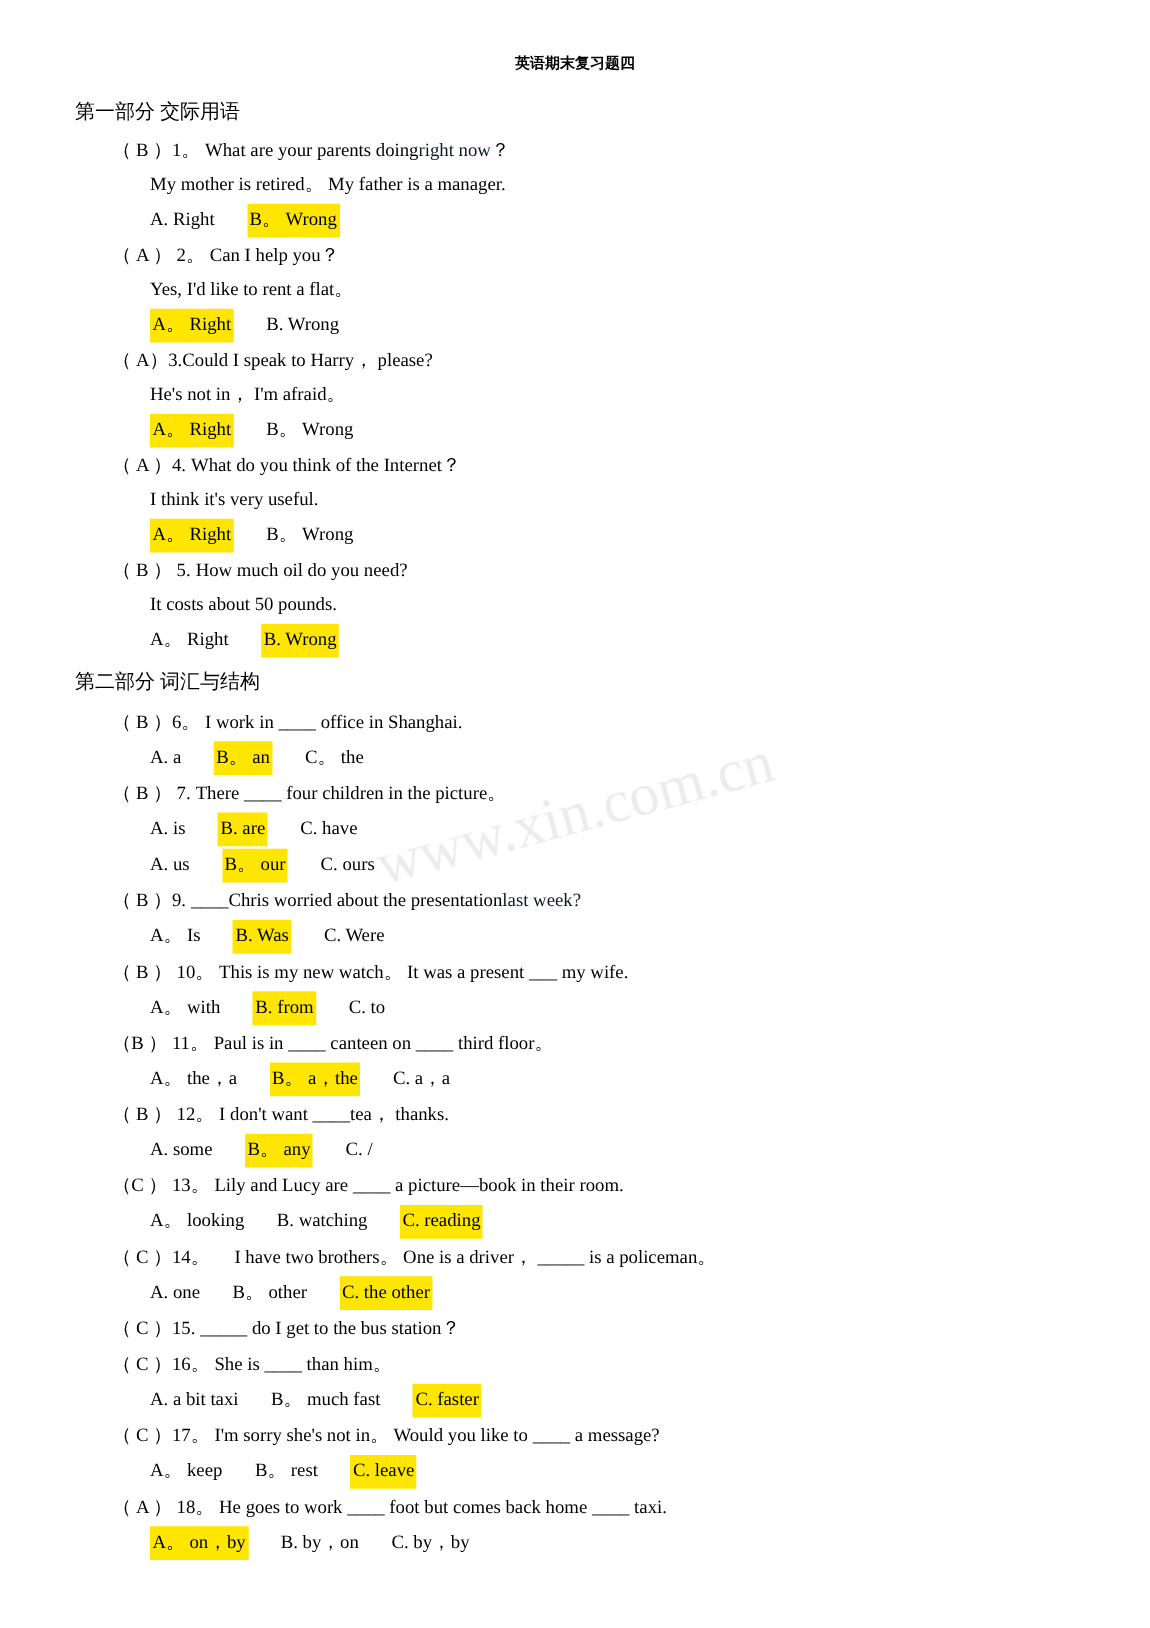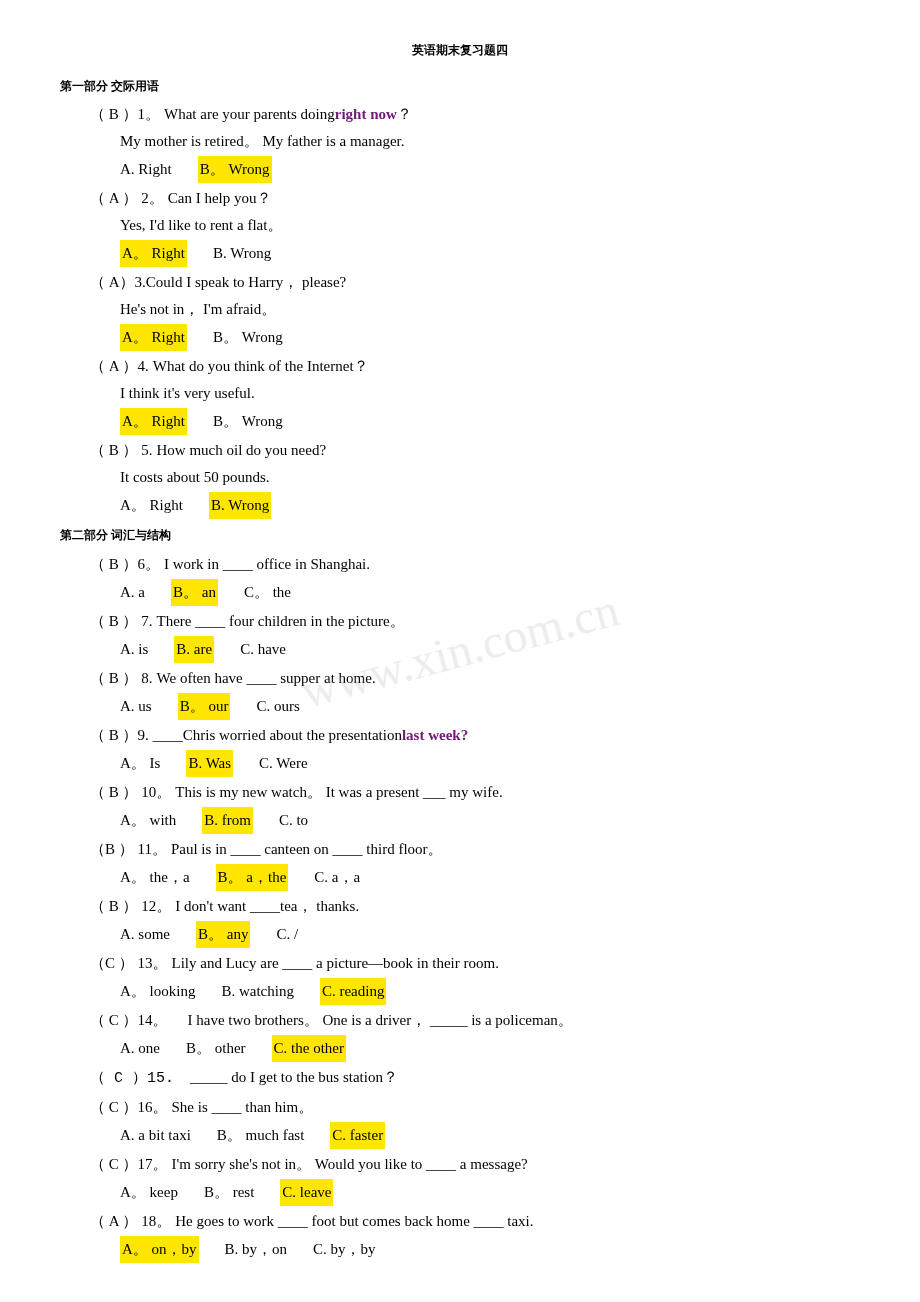--- a/index.html
+++ b/index.html
@@ -12,22 +12,22 @@
       max-width: 920px;
       line-height: 1.8;
     }
     .title {
       text-align: center;
       font-size: 12px;
       font-weight: bold;
       margin-bottom: 14px;
     }
     .section-header {
-      font-size: 12px;
-      font-weight: bold;
+      font-size: 16px;
+      font-weight: normal;
       margin: 6px 0 4px 0;
     }
     .question-block {
       margin-bottom: 2px;
     }
     .q-line {
       display: flex;
       align-items: baseline;
       flex-wrap: wrap;
     }
@@ -39,22 +39,21 @@
       align-items: baseline;
       flex-wrap: wrap;
       gap: 8px;
       margin-top: 1px;
     }
     .highlight-yellow {
       background-color: #FFE600;
       padding: 0 2px;
     }
     .highlight-red {
-      color: #701a75;
-      font-weight: bold;
+      color: #0f172a;
     }
     .option {
       margin-right: 18px;
       display: inline;
     }
     .watermark {
       position: fixed;
       top: 50%;
       left: 50%;
       transform: translate(-50%, -50%) rotate(-15deg);
@@ -148,24 +147,20 @@
         <span style="margin-right: 4px;">（ B  ）  7.</span>
         <span>There ____ four children in the picture。</span>
       </div>
       <div class="answer-line">
         <span class="option">A. is</span>
         <span class="option highlight-yellow">B. are</span>
         <span class="option">C. have</span>
       </div>
     </div>
     <div class="question-block">
-      <div class="q-line indent1">
-        <span style="margin-right: 4px;">（ B  ）  8.</span>
-        <span>We often have ____ supper at home.</span>
-      </div>
       <div class="answer-line">
         <span class="option">A. us</span>
         <span class="option highlight-yellow">B。  our</span>
         <span class="option">C. ours</span>
       </div>
     </div>
     <div class="question-block">
       <div class="q-line indent1">
         <span style="margin-right: 4px;">（ B ）9.</span>
         <span>____Chris worried about the presentation </span>
@@ -227,21 +222,21 @@
         <span>I have two brothers。  One is a driver，  _____ is a policeman。</span>
       </div>
       <div class="answer-line">
         <span class="option">A. one</span>
         <span class="option">B。  other</span>
         <span class="option highlight-yellow">C. the other</span>
       </div>
     </div>
     <div class="question-block">
       <div class="q-line indent1">
-        <span style="margin-right: 16px; font-family: Liberation Mono, monospace;">（ C  ）15.</span>
+        <span style="margin-right: 4px;">（ C  ）15.</span>
         <span>_____ do I get to the bus station？</span>
       </div>
     </div>
     <div class="question-block">
       <div class="q-line indent1">
         <span style="margin-right: 4px;">（ C  ）16。</span>
         <span>She is ____ than him。</span>
       </div>
       <div class="answer-line">
         <span class="option">A. a bit taxi</span>

